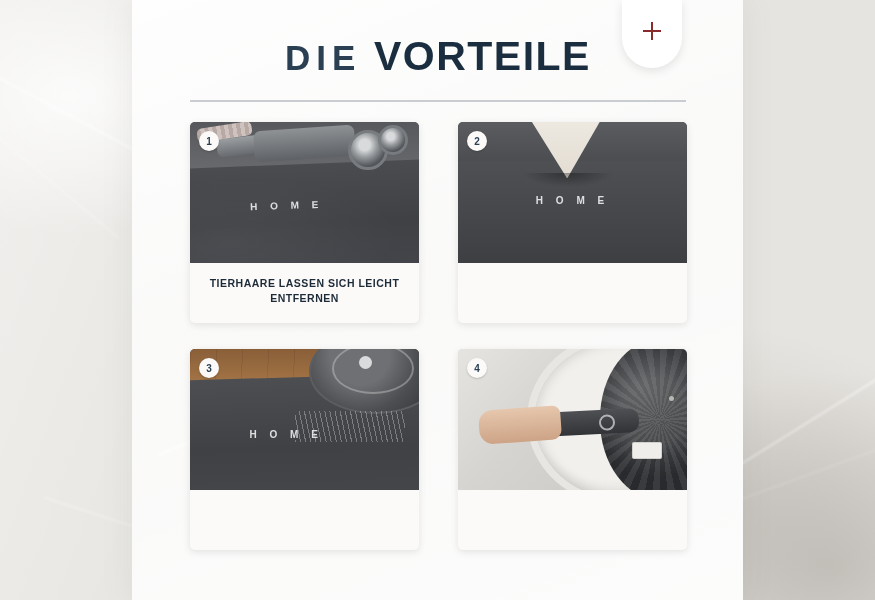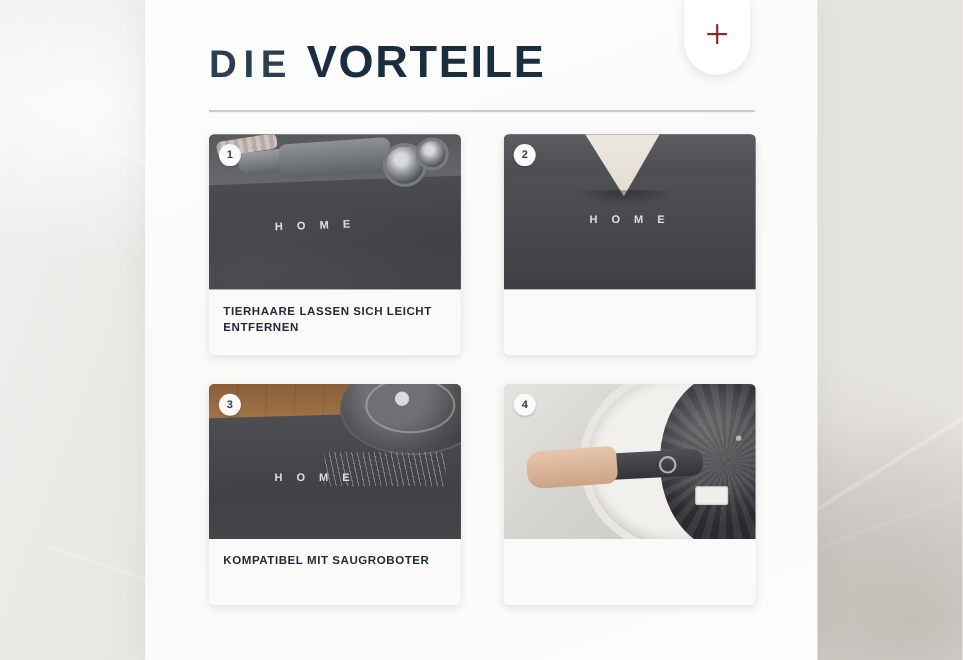--- a/index.html
+++ b/index.html
@@ -61,21 +61,21 @@
     border-bottom-right-radius: 30px;
     box-shadow: 0 3px 10px rgba(0,0,0,0.10);
     display: flex; align-items: center; justify-content: center;
     padding-bottom: 6px;
     cursor: pointer;
   }
   #plus-badge svg { display: block; }
 
   
   #heading-wrap {
-    position: absolute; left: 190px; top: 34px; width: 496px;
+    position: absolute; left: 190px; top: 34px; width: 496px; text-align: center;
   }
   #heading {
     font-size: 38px;
     letter-spacing: 2px;
     color: #1f3040;
     line-height: 1.1;
     white-space: nowrap;
   }
   #heading .light {
     font-weight: 700;
@@ -129,20 +129,21 @@
   }
   .card-caption {
     flex: 1;
     padding: 13px 13px 0 13px;
     font-size: 10.5px;
     font-weight: 700;
     letter-spacing: 0.5px;
     color: #1d2b38;
     line-height: 1.45;
     text-transform: uppercase;
+    text-align: center;
   }
 
   
   .img1 { background: #6f7073; }
   .img1 .mat {
     position: absolute; left: -6%; top: 30%; width: 112%; height: 76%;
     background: linear-gradient(180deg,#4a4c50 0%, #3f4145 55%, #43454a 100%);
     transform: skewY(-2.2deg);
   }
   .img1 .mat:after {
@@ -367,21 +368,20 @@
       <div class="card-img img3">
         <div class="wood"></div>
         <div class="mat3"></div>
         <div class="robot"></div>
         <div class="robot-ring"></div>
         <div class="robot-btn"></div>
         <div class="brush"></div>
         <div class="home-text">H O M E</div>
         <div class="badge">3</div>
       </div>
-      <div class="card-caption">KOMPATIBEL MIT SAUGROBOTER</div>
     </div>
 
     <div class="card">
       <div class="card-img img4">
         <div class="wm-body"></div>
         <div class="wm-door">
           <div class="wm-drum"></div>
         </div>
         <div class="screw s1"></div>
         <div class="screw s2"></div>

